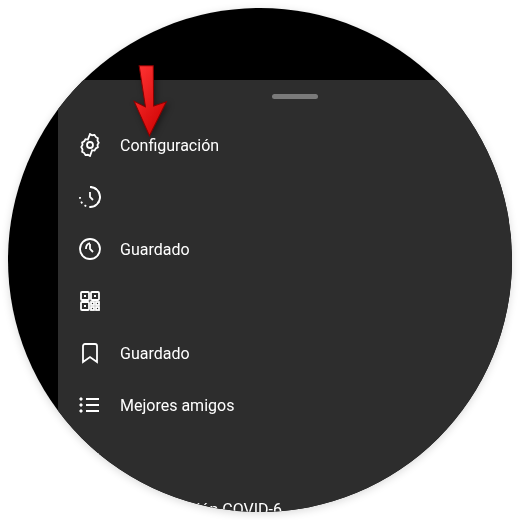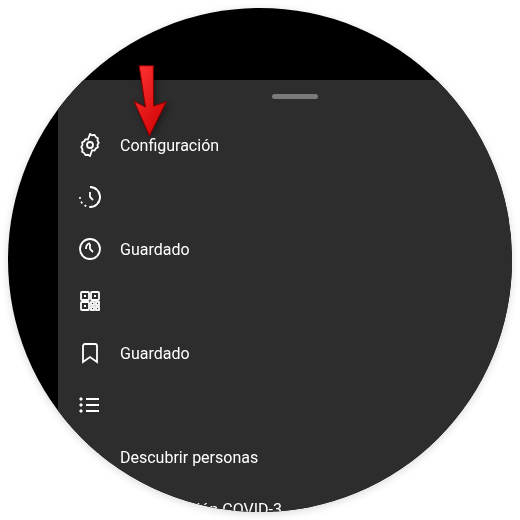--- a/index.html
+++ b/index.html
@@ -168,41 +168,41 @@
       <span class="menu-icon">
         <svg viewBox="0 0 24 24">
             <line x1="8" y1="6" x2="21" y2="6"></line>
             <line x1="8" y1="12" x2="21" y2="12"></line>
             <line x1="8" y1="18" x2="21" y2="18"></line>
             <polygon points="3,4 5,6 3,8 1,6" fill="#fff" stroke="none"></polygon>
             <polygon points="3,10 5,12 3,14 1,12" fill="#fff" stroke="none"></polygon>
             <polygon points="3,16 5,18 3,20 1,18" fill="#fff" stroke="none"></polygon>
           </svg>
       </span>
+      <span>Mejores amigos</span>
     </div>
 
     <div class="menu-item">
       <span class="menu-icon">
         <svg viewBox="0 0 24 24">
             <path d="M16 21v-2a4 4 0 0 0-4-4H5a4 4 0 0 0-4 4v2"></path>
             <circle cx="8.5" cy="7" r="4"></circle>
             <line x1="20" y1="8" x2="20" y2="14"></line>
             <line x1="17" y1="11" x2="23" y2="11"></line>
           </svg>
       </span>
-      <span>Descubrir personas</span>
     </div>
 
     <div class="menu-item">
       <span class="menu-icon">
         <svg viewBox="0 0 24 24">
             <path d="M12 22s8-4 8-10V5l-8-3-8 3v7c0 6 8 10 8 10z"></path>
           </svg>
       </span>
-      <span>e información COVID-3</span>
+      <span>e información COVID-6</span>
     </div>
 
   </div>
 
   <div class="arrow-pointer">
     <svg viewBox="0 0 62 78">
       <defs>
         <linearGradient id="arrowGrad" x1="0%" y1="0%" x2="100%" y2="100%">
           <stop offset="0%" stop-color="#ff3333"></stop>
           <stop offset="100%" stop-color="#cc0000"></stop>

